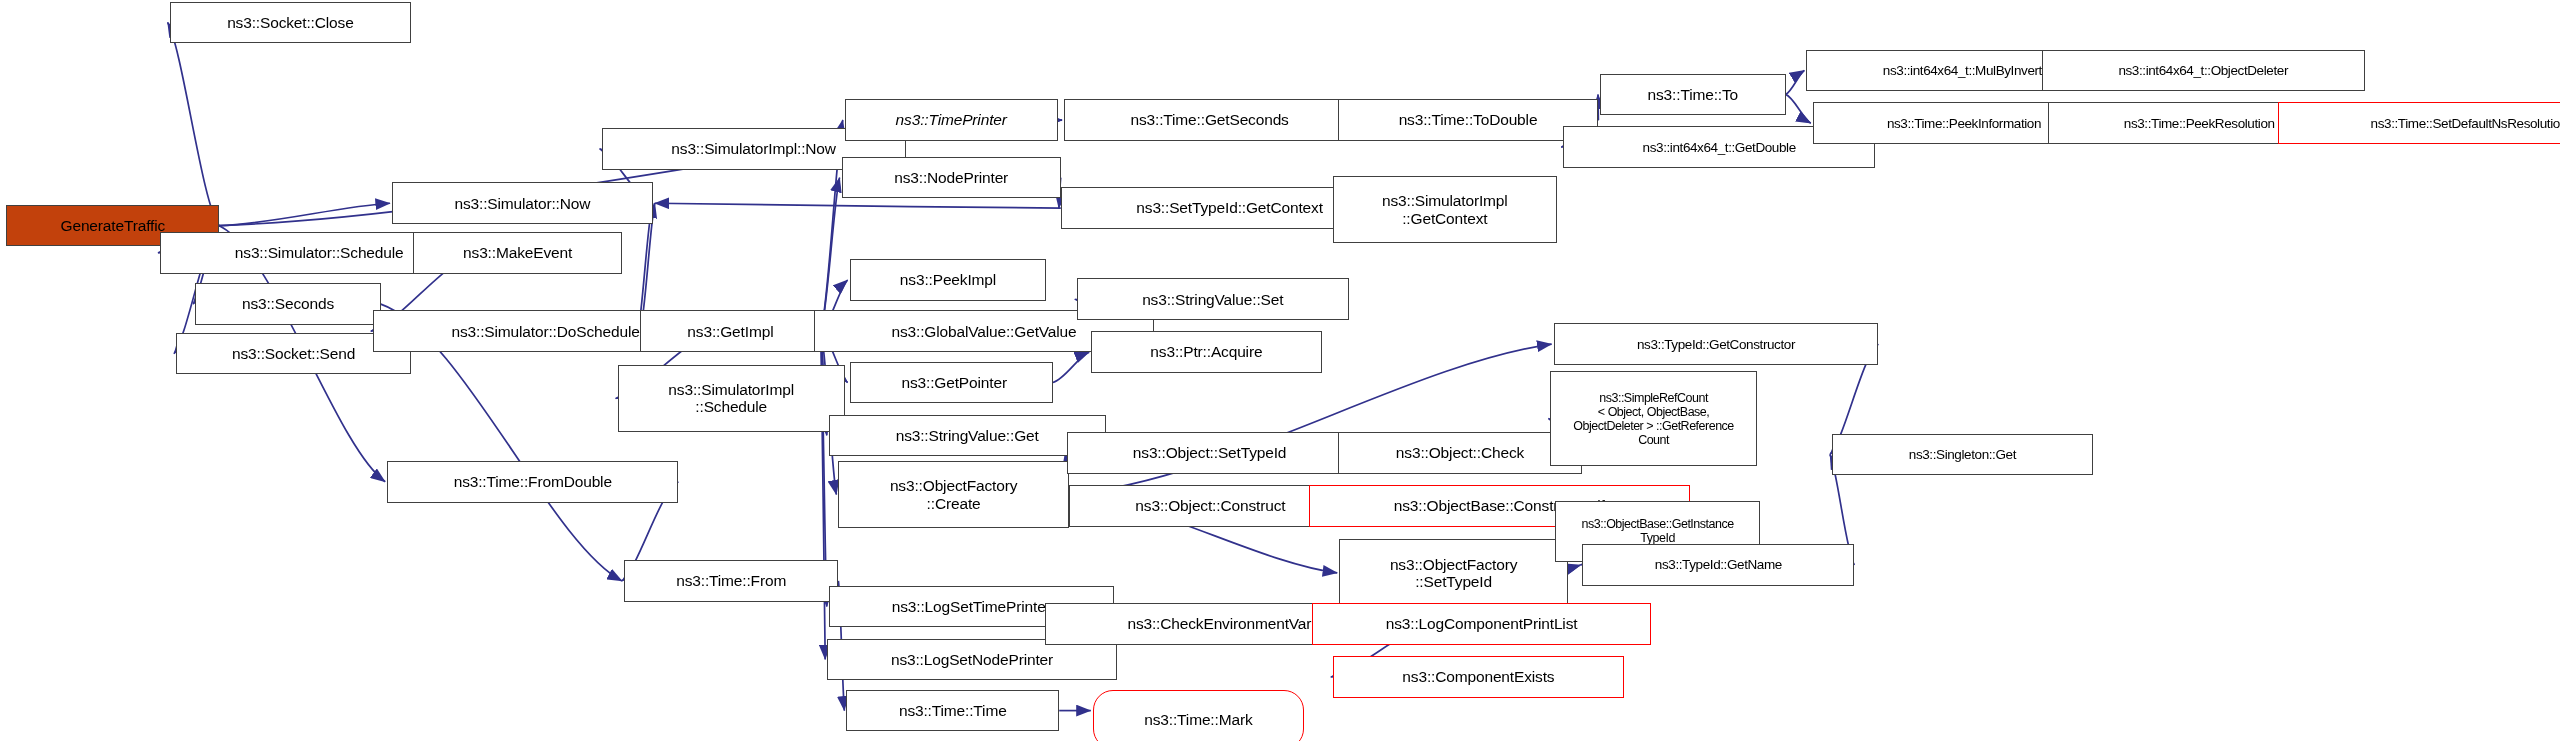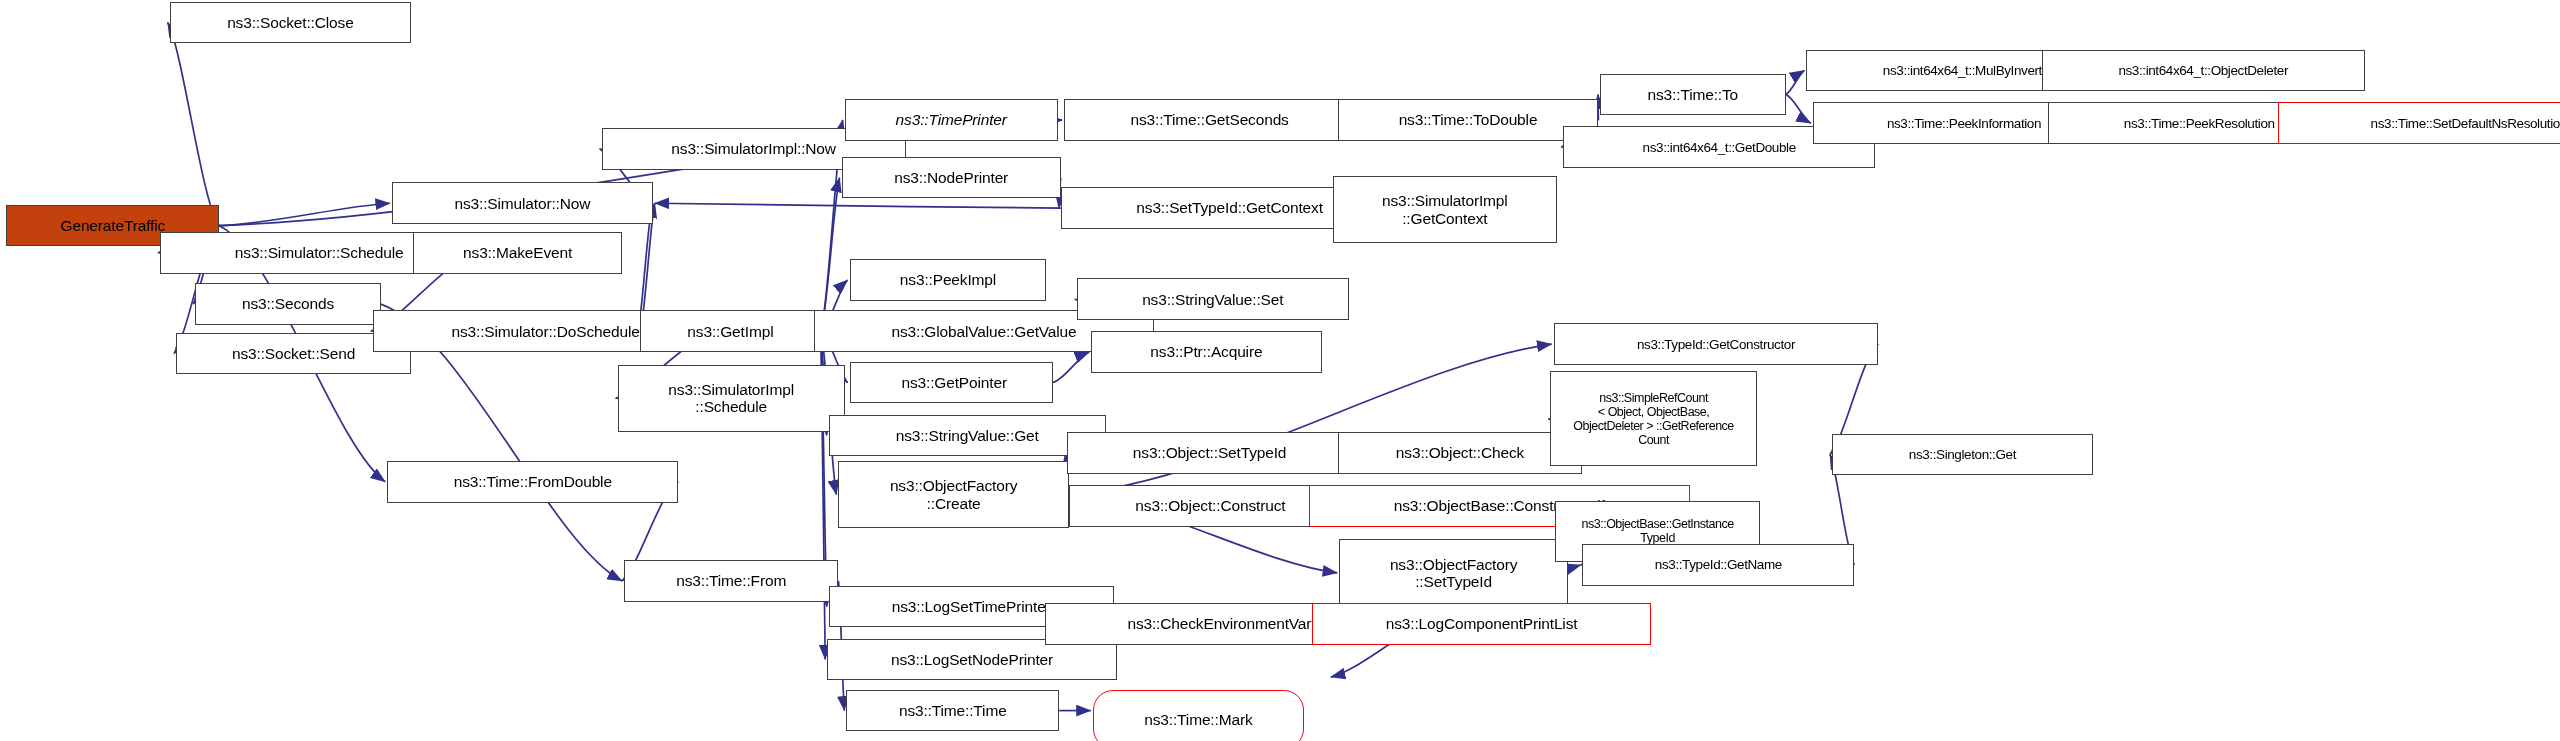--- a/index.html
+++ b/index.html
@@ -162,20 +162,21 @@
     <div class="node" style="left: 1044.8px; top: 603.363px; width: 388.8px; height: 41.6112px;">ns3::CheckEnvironmentVariables</div>
     <div class="node alert" style="left: 1092.8px; top: 689.786px; width: 211.2px; height: 59px; border-radius: 20px;">ns3::Time::Mark</div>
     <div class="node" style="left: 1337.6px; top: 99.2268px; width: 260.8px; height: 41.6112px;">ns3::Time::ToDouble</div>
     <div class="node" style="left: 1332.8px; top: 176.048px; width: 224px; height: 67.2181px;">ns3::SimulatorImpl
 ::GetContext</div>
     <div class="node" style="left: 1337.6px; top: 432.117px; width: 244.8px; height: 41.6112px;">ns3::Object::Check</div>
     <div class="node alert" style="left: 1308.8px; top: 484.931px; width: 380.8px; height: 41.6112px;">ns3::ObjectBase::ConstructSelf</div>
     <div class="node" style="left: 1339.2px; top: 539.346px; width: 228.8px; height: 67.2181px;">ns3::ObjectFactory
 ::SetTypeId</div>
     <div class="node alert" style="left: 1312px; top: 603.363px; width: 339.2px; height: 41.6112px;">ns3::LogComponentPrintList</div>
+    <div class="node alert" style="left: 1332.8px; top: 656.177px; width: 291.2px; height: 41.6112px;">ns3::ComponentExists</div>
     <div class="node" style="left: 1600px; top: 73.6199px; width: 185.6px; height: 41.6112px;">ns3::Time::To</div>
     <div class="node small" style="left: 1563.2px; top: 126.434px; width: 312px; height: 41.6112px;">ns3::int64x64_t::GetDouble</div>
     <div class="node small" style="left: 1553.6px; top: 323.287px; width: 324.8px; height: 41.6112px;">ns3::TypeId::GetConstructor</div>
     <div class="node tiny" style="left: 1550.4px; top: 371.3px; width: 206.4px; height: 94.4255px;">ns3::SimpleRefCount
 &lt; Object, ObjectBase,
 ObjectDeleter &gt; ::GetReference
 Count</div>
     <div class="node tiny" style="left: 1555.2px; top: 476.929px; width: 204.8px; height: 61px; margin-top: 24px;">ns3::ObjectBase::GetInstance
 TypeId</div>
     <div class="node small" style="left: 1582.4px; top: 544.147px; width: 272px; height: 41.6112px;">ns3::TypeId::GetName</div>

